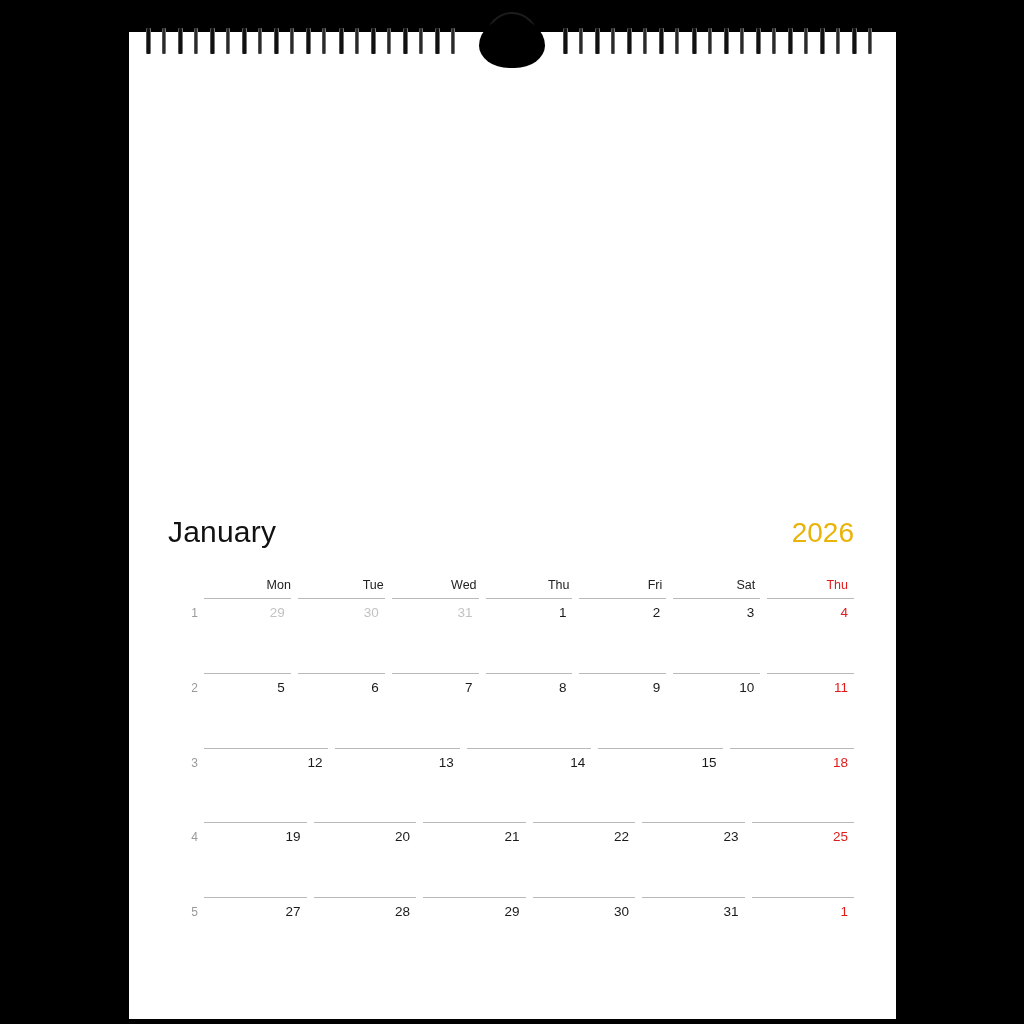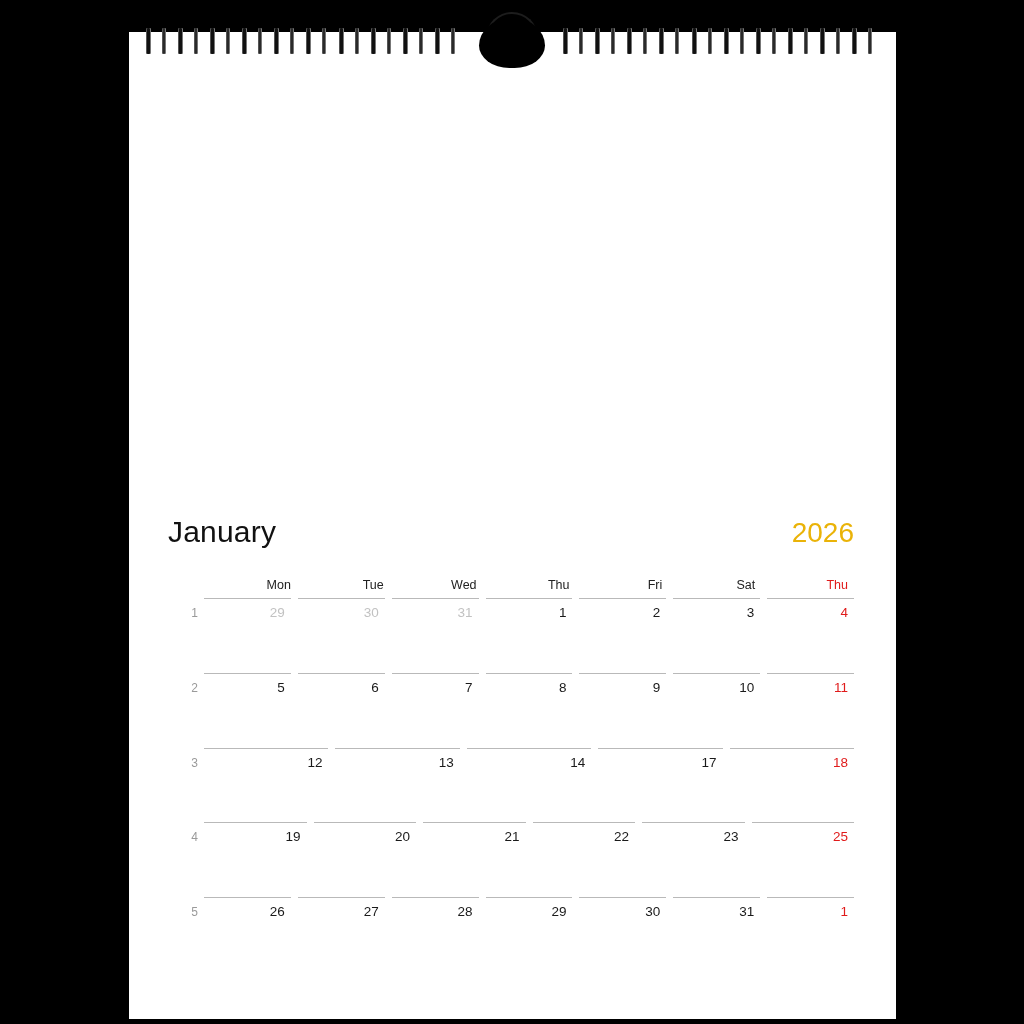--- a/index.html
+++ b/index.html
@@ -236,35 +236,34 @@
           <div class="date-cell">8</div>
           <div class="date-cell">9</div>
           <div class="date-cell">10</div>
           <div class="date-cell sunday">11</div>
         </div>
         <div class="grid-row date-row">
           <div class="wk-col">3</div>
           <div class="date-cell">12</div>
           <div class="date-cell">13</div>
           <div class="date-cell">14</div>
-          <div class="date-cell">17</div>
+          <div class="date-cell">15</div>
           <div class="date-cell sunday">18</div>
         </div>
         <div class="grid-row date-row">
           <div class="wk-col">4</div>
           <div class="date-cell">19</div>
           <div class="date-cell">20</div>
           <div class="date-cell">21</div>
           <div class="date-cell">22</div>
           <div class="date-cell">23</div>
           <div class="date-cell sunday">25</div>
         </div>
         <div class="grid-row date-row">
           <div class="wk-col">5</div>
-          <div class="date-cell">26</div>
           <div class="date-cell">27</div>
           <div class="date-cell">28</div>
           <div class="date-cell">29</div>
           <div class="date-cell">30</div>
           <div class="date-cell">31</div>
           <div class="date-cell sunday">1</div>
         </div>
       </div>
   </div>
 

